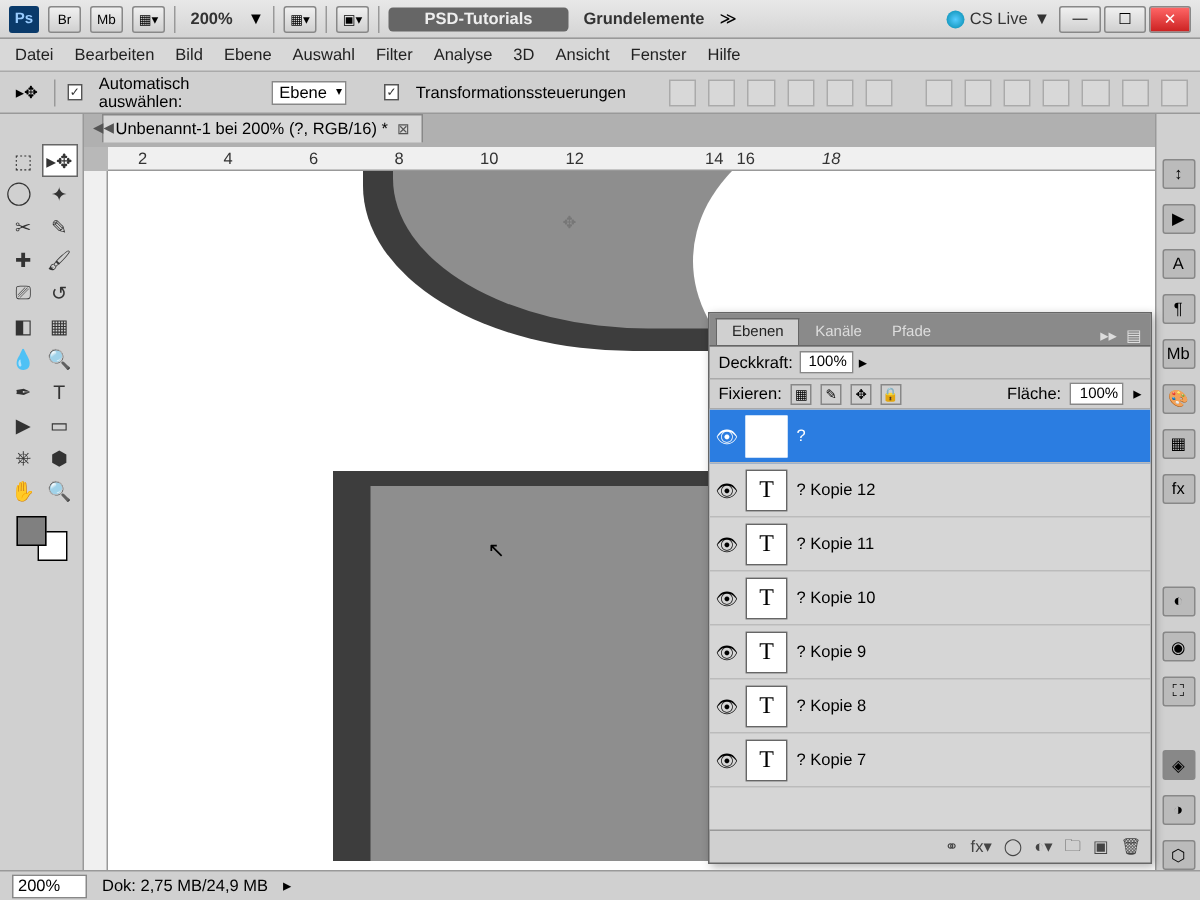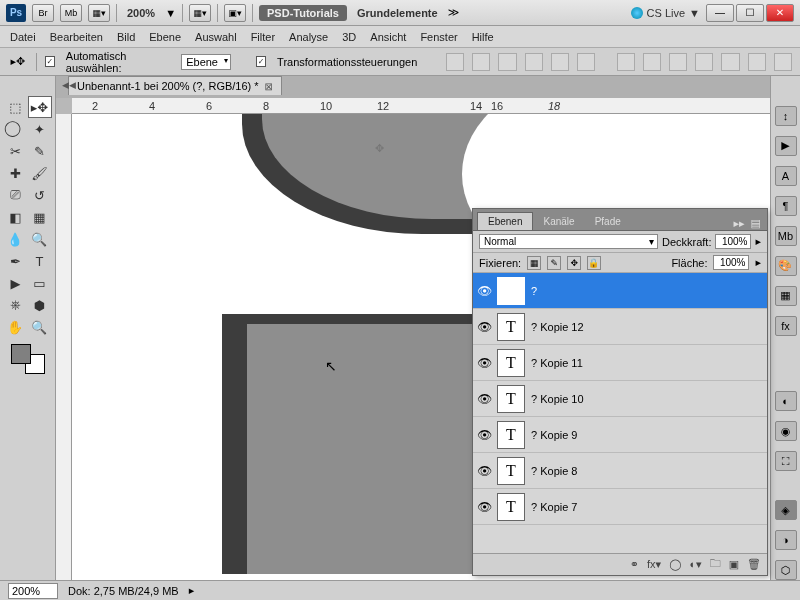--- a/index.html
+++ b/index.html
@@ -4,21 +4,21 @@
 <style>
 * { margin: 0; padding: 0; box-sizing: border-box; font-family: "Segoe UI", Tahoma, sans-serif; font-size: 11px; }
 body { width: 800px; height: 600px; background: #b8b8b8; overflow: hidden; position: relative; }
 
 
 .titlebar { height: 26px; background: linear-gradient(#e8e8e8,#d4d4d4); border-bottom: 1px solid #999; display: flex; align-items: center; padding: 0 6px; gap: 6px; }
 .ps-icon { width: 20px; height: 18px; background: #0a3a6a; color: #9cf; display: flex; align-items: center; justify-content: center; font-weight: bold; border-radius: 2px; font-size: 10px; }
 .title-btn { width: 22px; height: 18px; background: linear-gradient(#f0f0f0,#d0d0d0); border: 1px solid #888; border-radius: 2px; display: flex; align-items: center; justify-content: center; font-size: 9px; }
 .title-sep { width: 1px; height: 18px; background: #999; }
 .title-text { font-weight: bold; color: #333; padding: 0 4px; }
-.title-group { background: #666; color: #eee; padding: 2px 8px; border-radius: 3px; font-weight: bold; }
+.title-group { background: #666; color: #eee; padding: 2px 24px; border-radius: 3px; font-weight: bold; }
 .title-spacer { flex: 1; }
 .cslive { display: flex; align-items: center; gap: 4px; color: #333; padding-left: 17px; }
 .cslive-dot { width: 12px; height: 12px; border-radius: 50%; background: radial-gradient(#5cf,#08a); }
 .win-btns { display: flex; gap: 2px; }
 .win-btn { width: 28px; height: 18px; border: 1px solid #888; border-radius: 2px; display: flex; align-items: center; justify-content: center; background: linear-gradient(#f0f0f0,#d0d0d0); font-size: 10px; }
 .win-close { background: linear-gradient(#f66,#c22); color: #fff; }
 
 
 .menubar { height: 22px; background: #d8d8d8; border-bottom: 1px solid #aaa; display: flex; align-items: center; padding: 0 10px; gap: 14px; color: #222; }
 .menu-item { cursor: default; }
@@ -274,21 +274,20 @@
   <div class="lp-tabs">
     <div class="lp-tab active">Ebenen</div>
     <div class="lp-tab">Kanäle</div>
     <div class="lp-tab">Pfade</div>
     <div class="lp-menu">
         <span>▸▸</span>
         <span>▤</span>
       </div>
   </div>
   <div class="lp-opts">
-    <div class="lp-select">Normal</div>
     <span>Deckkraft:</span>
     <div class="lp-num">100%</div>
     <span>▸</span>
   </div>
   <div class="lp-lock">
     <span>Fixieren:</span>
     <span class="lock-icon">▦</span>
     <span class="lock-icon">✎</span>
     <span class="lock-icon">✥</span>
     <span class="lock-icon">🔒</span>

